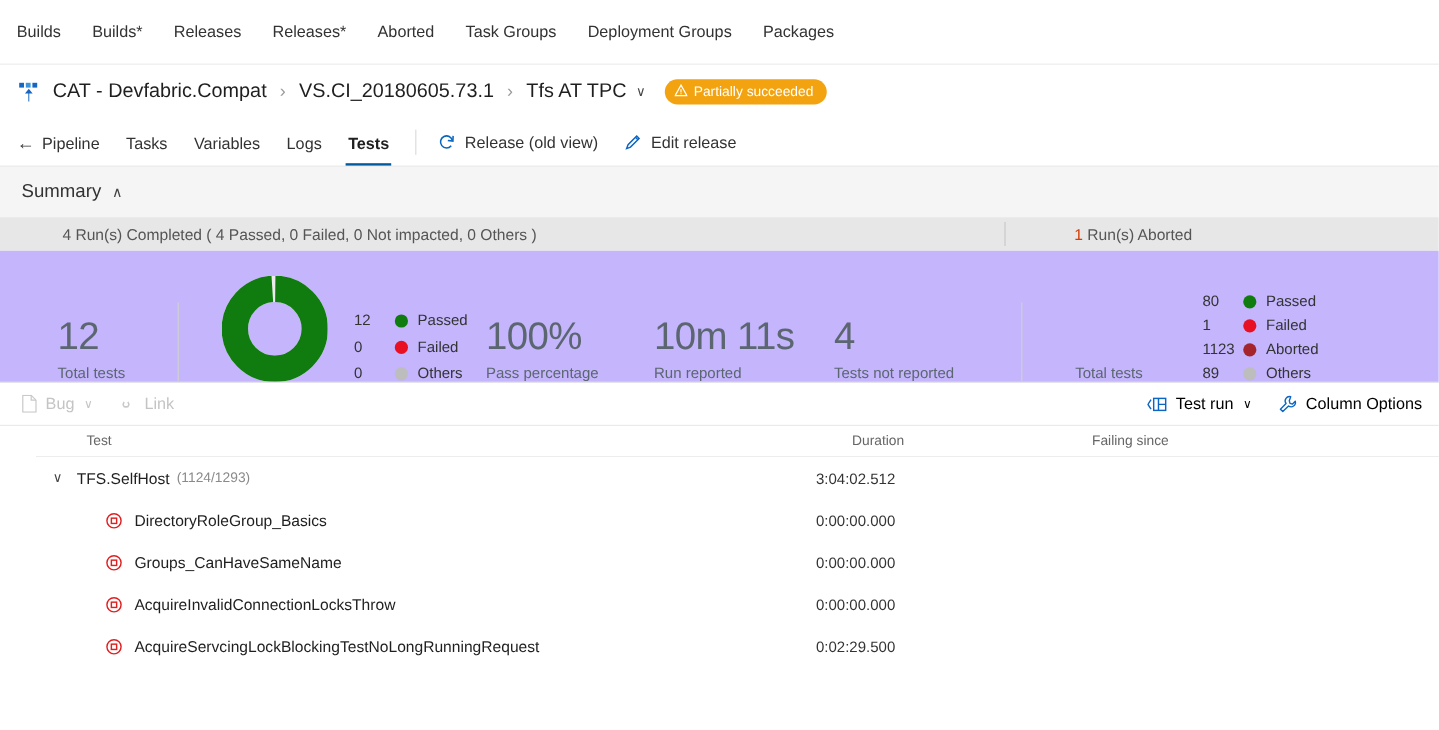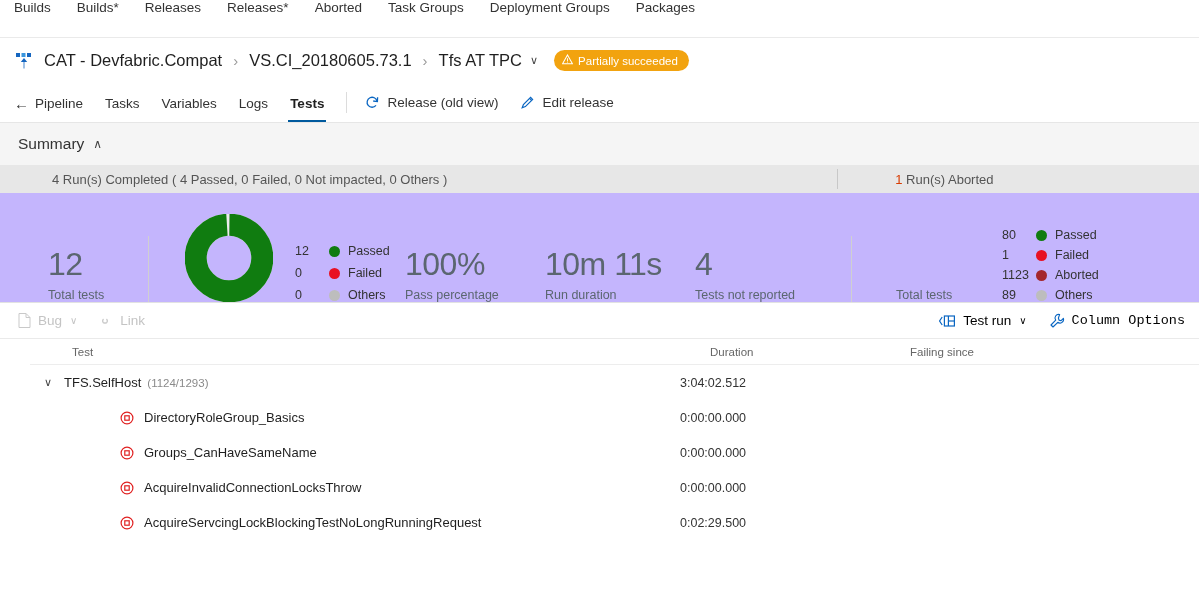--- a/index.html
+++ b/index.html
@@ -6,23 +6,23 @@
   html, body {
     width: 1199px; height: 608px;
     font-family: "Liberation Sans", sans-serif;
     background: #ffffff;
     color: #333333;
     overflow: hidden;
   }
 
   
   .topnav {
-    height: 38px;
-    display: flex;
-    align-items: flex-start;
+    height: 54px;
+    display: flex;
+    align-items: center;
     padding-left: 14px;
     border-bottom: 1px solid #eaeaea;
     background: #ffffff;
   }
   .topnav-item {
     font-size: 13.5px;
     color: #333333;
     margin-right: 26px;
     cursor: pointer;
     white-space: nowrap;
@@ -251,21 +251,20 @@
     font-size: 11px;
     color: #444;
   }
   .cell-test {
     width: 680px;
     font-size: 13px;
     color: #1f1f1f;
     display: flex;
     align-items: center;
     position: relative;
-    padding-left: 32px;
   }
   .grp-name { padding-left: 22px; font-size: 13px; color: #1f1f1f; }
   .grp-count { font-size: 11.5px; color: #8a8a8a; margin-left: 6px; }
   .test-ico { margin-left: 88px; margin-right: 10px; display: inline-flex; flex: 0 0 auto; }
   .test-name { font-size: 13px; color: #1f1f1f; }
   .cell-dur { width: 200px; font-size: 12.5px; color: #333333; }
   .cell-fail { width: 250px; font-size: 12.5px; color: #333333; }
 </style>
 </head>
 <body>
@@ -391,21 +390,21 @@
       </div>
     </div>
 
   <div class="stat-block" style="margin-left:10px;width:140px;">
     <span class="stat-num">100%</span>
     <span class="stat-label">Pass percentage</span>
   </div>
 
   <div class="stat-block" style="width:150px;">
     <span class="stat-num">10m 11s</span>
-    <span class="stat-label">Run duration</span>
+    <span class="stat-label">Run reported</span>
   </div>
 
   <div class="stat-block" style="width:150px;">
     <span class="stat-num">4</span>
     <span class="stat-label">Tests not reported</span>
   </div>
 
   <div class="vdiv" style="margin-left:6px;"></div>
 
   <div class="stat-block" style="margin-left:44px;width:104px;">
@@ -466,21 +465,21 @@
         <path d="M3.2 3 L0.6 7 L3.2 11" fill="none" stroke="#0a66c2" stroke-width="1.2"></path>
         <rect x="5.4" y="2" width="10" height="10" fill="none" stroke="#0a66c2" stroke-width="1.2"></rect>
         <line x1="9.4" y1="2" x2="9.4" y2="12" stroke="#0a66c2" stroke-width="1.2"></line>
         <line x1="9.4" y1="7" x2="15.4" y2="7" stroke="#0a66c2" stroke-width="1.2"></line>
       </svg>
     </span>
     <span>Test run</span>
     <span class="tb-caret">∨</span>
   </span>
 
-  <span class="tb-item enabled tb-right" style="margin-right:0;font-family:Liberation Mono, monospace;">
+  <span class="tb-item enabled tb-right" style="margin-right:0;">
     <span class="tb-ico">
       <svg width="16" height="16" viewBox="0 0 16 16">
         <path d="M10.6 1.6 a3.6 3.6 0 0 0 -3.9 5.6 L2 12 l2 2 l4.8 -4.7 a3.6 3.6 0 0 0 5.6 -3.9 l-2.3 2.3 l-2.1 -0.6 l-0.6 -2.1 Z" fill="none" stroke="#0a66c2" stroke-width="1.15" stroke-linejoin="round"></path>
       </svg>
     </span>
     <span>Column Options</span>
   </span>
 </div>
 
 <div class="table-head">

